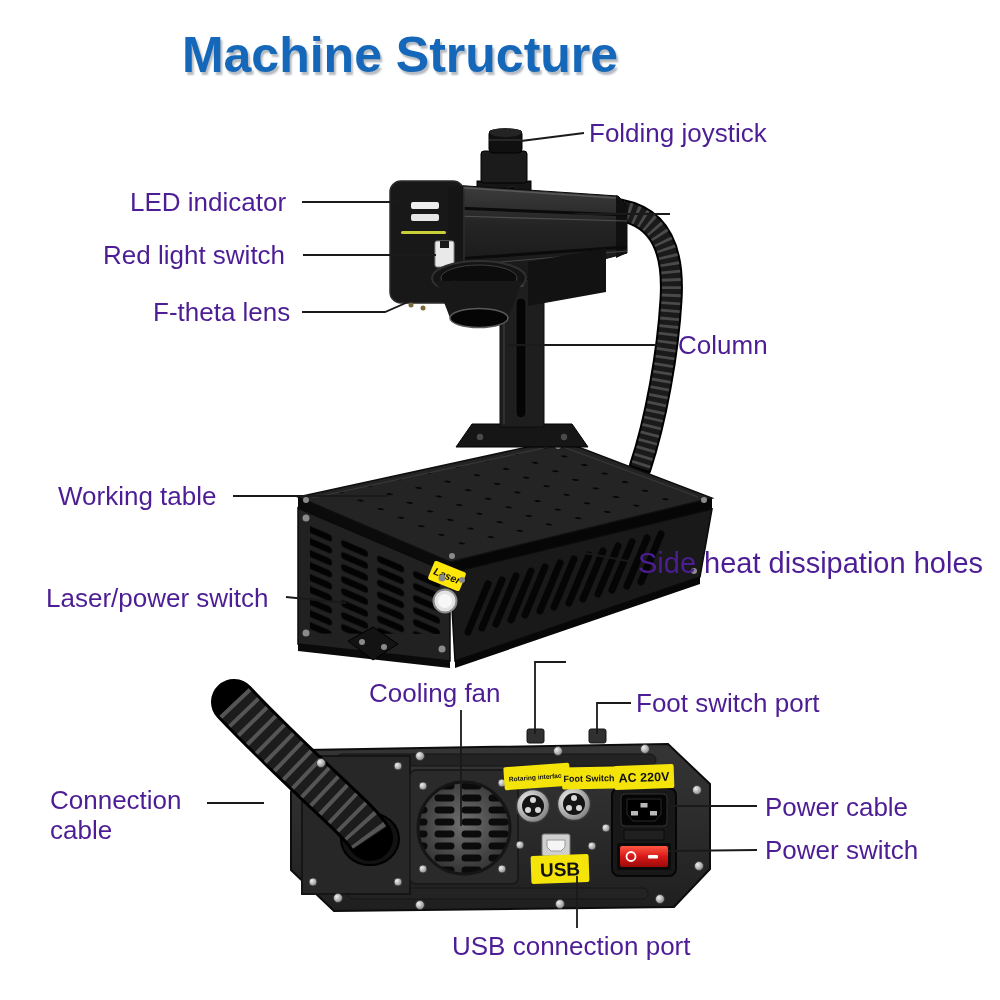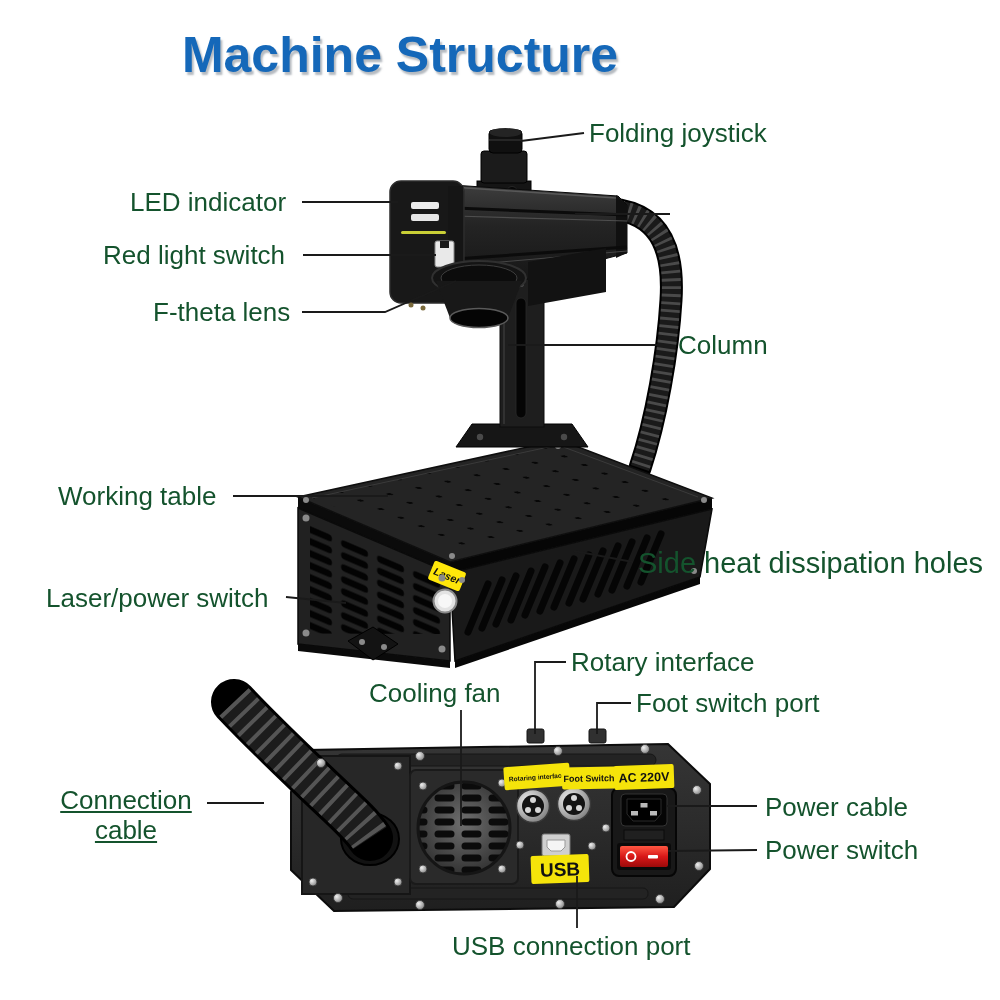--- a/index.html
+++ b/index.html
@@ -2,23 +2,23 @@
 <html><head>
 <meta charset="utf-8">
 <style>
   html,body{margin:0;padding:0;background:#ffffff;}
   #stage{position:relative;width:1000px;height:1000px;background:#ffffff;overflow:hidden;
          font-family:"Liberation Sans",sans-serif;}
   #art{position:absolute;left:0;top:0;}
   .title{position:absolute;left:0;top:26px;width:800px;text-align:center;
          font-size:50px;font-weight:bold;color:#1568b9;letter-spacing:0px;
          text-shadow:2px 3px 2px rgba(120,130,140,.55);}
-  .lbl{position:absolute;font-size:26px;line-height:30px;color:#14532d;white-space:nowrap;}
+  .lbl{position:absolute;font-size:26px;line-height:30px;color:#4c1d95;white-space:nowrap;}
   .lbl.small{font-size:29px;}
-  .lbl.wrap{white-space:normal;text-align:center;text-decoration:underline;}
+  .lbl.wrap{white-space:normal;text-align:left;}
 </style>
 </head>
 <body>
 
 <div id="stage">
 
 <svg id="art" width="1000" height="1000" viewBox="0 0 1000 1000">
   <defs>
     <linearGradient id="bodyGrad" x1="0" y1="0" x2="0" y2="1">
       <stop offset="0" stop-color="#3d3d3d"></stop>
@@ -301,20 +301,19 @@
   <div class="title">Machine Structure</div>
 
   <div class="lbl" style="left:589px;top:118px">Folding joystick</div>
   <div class="lbl" style="left:130px;top:187px">LED indicator</div>
   <div class="lbl" style="left:103px;top:240px">Red light switch</div>
   <div class="lbl" style="left:153px;top:297px">F-theta lens</div>
   <div class="lbl" style="left:678px;top:330px">Column</div>
   <div class="lbl" style="left:58px;top:481px">Working table</div>
   <div class="lbl small" style="left:638px;top:548px">Side heat dissipation holes</div>
   <div class="lbl" style="left:46px;top:583px">Laser/power switch</div>
-  <div class="lbl" style="left:571px;top:647px">Rotary interface</div>
   <div class="lbl" style="left:369px;top:678px">Cooling fan</div>
   <div class="lbl" style="left:636px;top:688px">Foot switch port</div>
   <div class="lbl wrap" style="left:50px;top:785px;width:152px">Connection cable</div>
   <div class="lbl" style="left:765px;top:792px">Power cable</div>
   <div class="lbl" style="left:765px;top:835px">Power switch</div>
   <div class="lbl" style="left:452px;top:931px">USB connection port</div>
 </div>
 
 </body></html>

